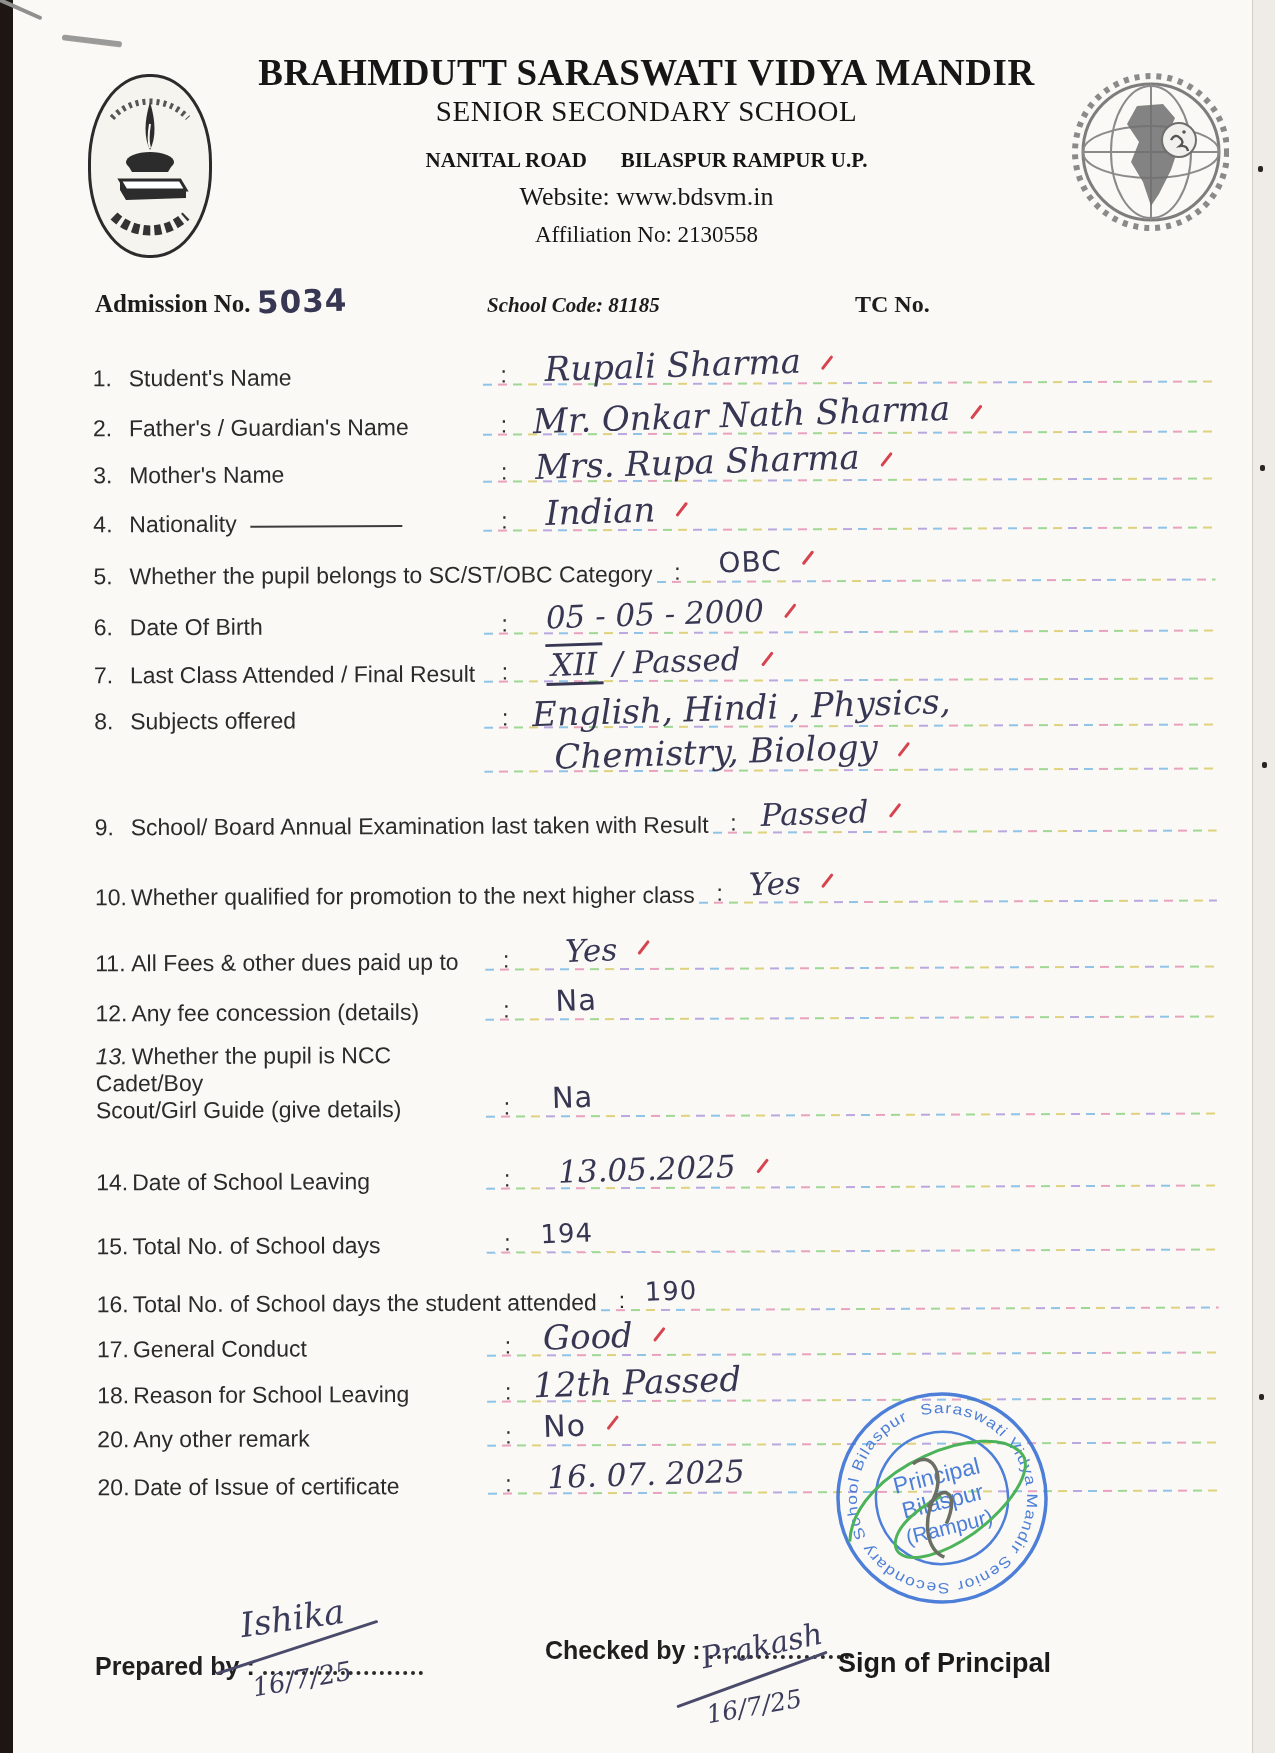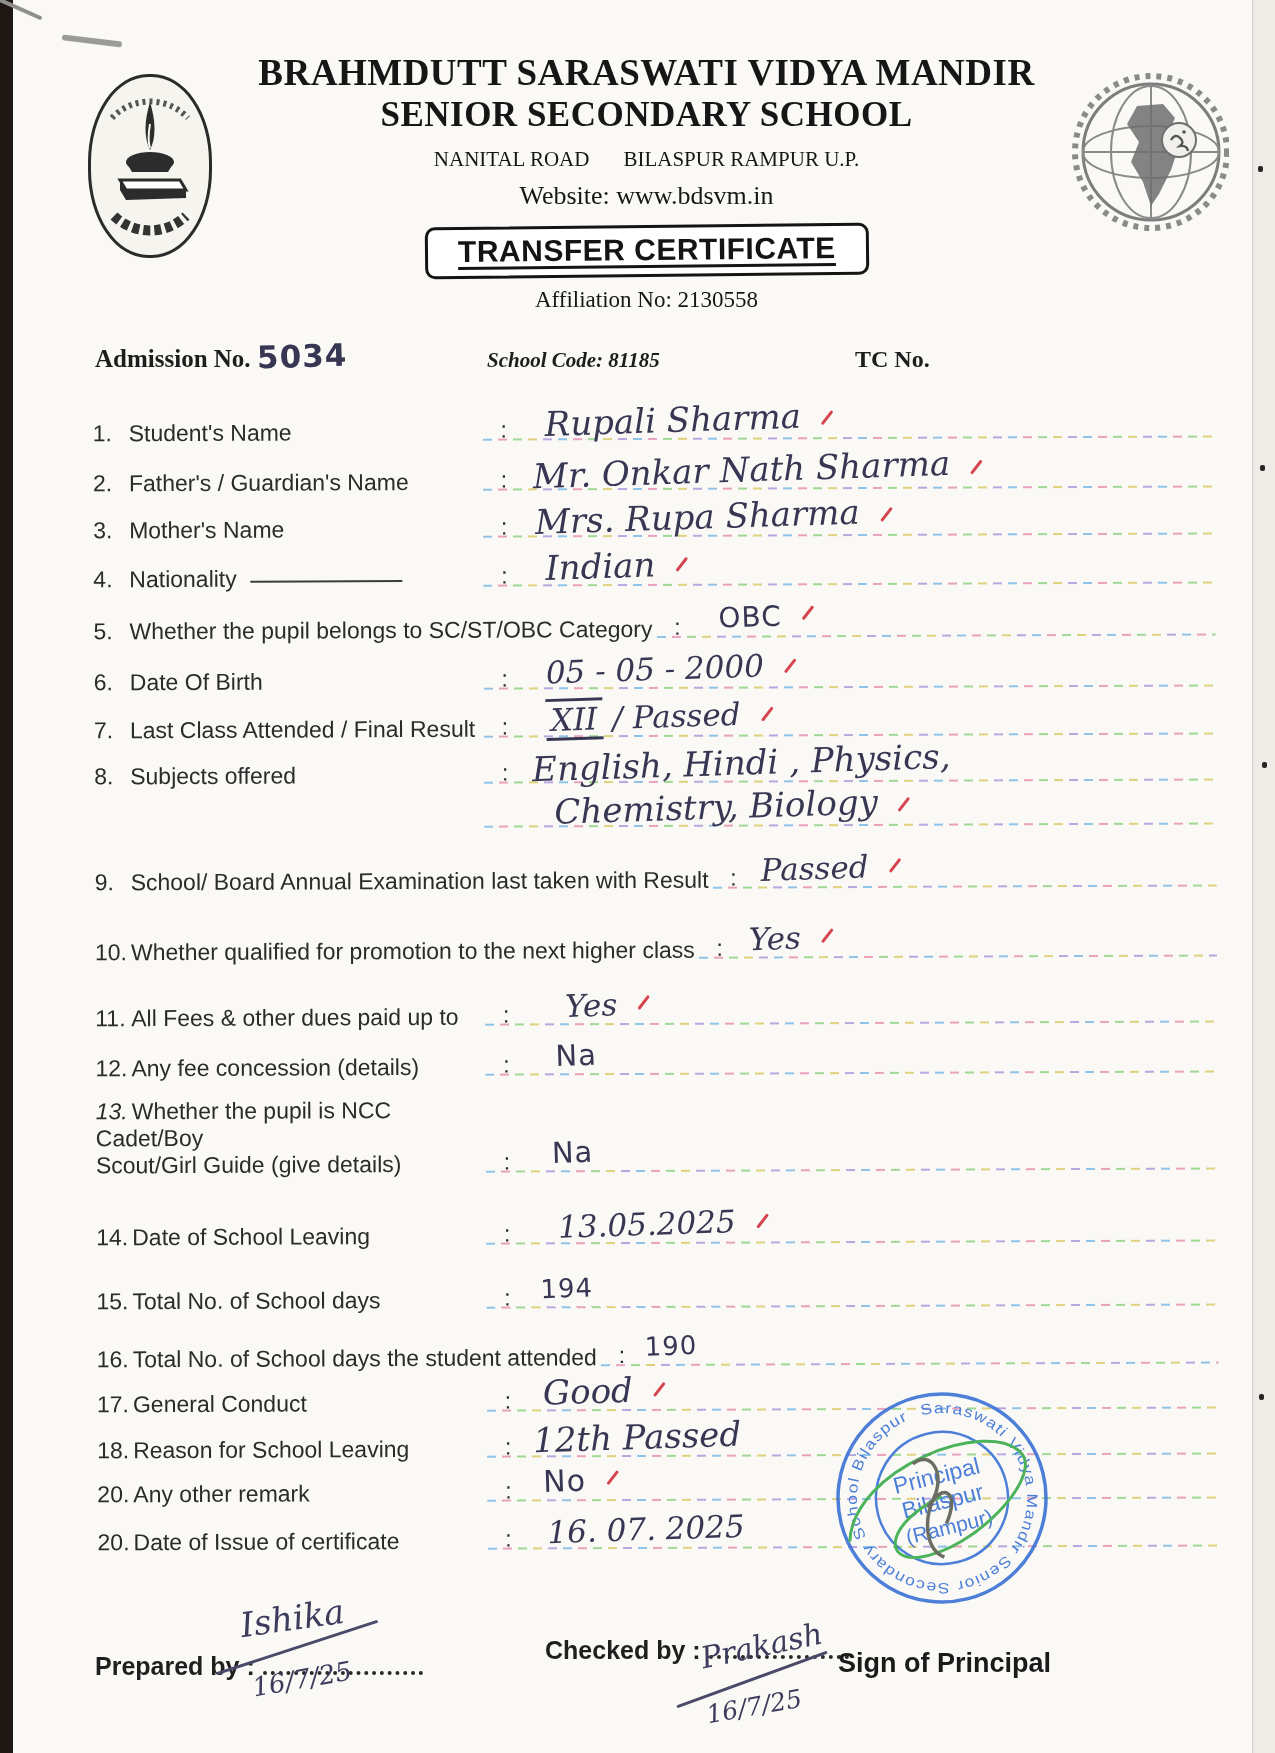--- a/index.html
+++ b/index.html
@@ -11,22 +11,22 @@
   .speck{position:absolute;width:5px;height:6px;background:#2a2422;border-radius:2px;}
   .staple{position:absolute;left:62px;top:38px;width:60px;height:5px;background:#9a9a98;border-radius:3px;transform:rotate(7deg);box-shadow:0 1px 0 rgba(0,0,0,.35);}
   .corner-mark{position:absolute;left:-8px;top:6px;width:52px;height:4px;background:#8f8f8d;transform:rotate(24deg);border-radius:2px;}
 
   
   .header{display:flex;padding:52px 40px 0 88px;}
   .logo-wrap{width:138px;}
   .logo-oval{width:118px;height:178px;border:3px solid #2b2b2b;border-radius:60px/88px;margin-top:22px;background:#f6f4ef;display:flex;align-items:center;justify-content:center;}
   .head-center{flex:1;text-align:center;color:#161616;}
   .school-name{font-family:"Liberation Serif",serif;font-weight:bold;font-size:37px;letter-spacing:.5px;line-height:1.16;}
-  .school-name2{font-family:"Liberation Serif",serif;font-weight:bold;font-size:35px;letter-spacing:.5px;}
-  .address{font-family:"Liberation Serif",serif;font-weight:normal;font-size:21px;margin-top:12px;}
+  .school-name2{font-family:"Liberation Serif",serif;font-weight:normal;font-size:29px;letter-spacing:.5px;}
+  .address{font-family:"Liberation Serif",serif;font-weight:bold;font-size:21px;margin-top:20px;}
   .address .gap{display:inline-block;width:34px;}
   .website{font-family:"Liberation Serif",serif;font-size:26px;margin-top:9px;}
   .tc-box{display:inline-block;margin-top:14px;border:3px solid #141414;border-radius:10px;padding:5px 30px 7px 30px;transform:rotate(-.6deg);background:#fff;}
   .tc-box span{font-size:30px;font-weight:bold;letter-spacing:.5px;color:#141414;text-decoration:underline;text-underline-offset:5px;text-decoration-thickness:3px;}
   .affil{font-family:"Liberation Serif",serif;font-size:23px;margin-top:10px;}
   .emblem-wrap{width:168px;padding-top:14px;}
 
   
   .adm-row{display:flex;align-items:baseline;padding:26px 40px 0 95px;font-family:"Liberation Serif",serif;font-weight:bold;color:#1d1d1d;}
   .adm-cell1{width:392px;font-size:25px;}
@@ -89,21 +89,20 @@
           <path d="M28 106 L88 106 L88 114 L28 116 Z" fill="#2c2c2c"></path>
           <path d="M16 132 A52 52 0 0 0 88 132" fill="none" stroke="#333" stroke-width="10" stroke-dasharray="7 4"></path>
         </svg>
       </div>
     </div>
     <div class="head-center">
       <div class="school-name">BRAHMDUTT SARASWATI VIDYA MANDIR</div>
       <div class="school-name2">SENIOR SECONDARY SCHOOL</div>
       <div class="address"><span>NANITAL ROAD</span><span class="gap"></span><span>BILASPUR RAMPUR U.P.</span></div>
       <div class="website"><span>Website:</span> <span>www.bdsvm.in</span></div>
-      <div><div class="tc-box"><span>TRANSFER CERTIFICATE</span></div></div>
       <div class="affil">Affiliation No:  2130558</div>
     </div>
     <div class="emblem-wrap">
       <svg width="162" height="168" viewBox="0 0 162 168">
         <circle cx="84" cy="86" r="68" fill="none" stroke="#7d7d7d" stroke-width="3"></circle>
         <circle cx="84" cy="86" r="76" fill="none" stroke="#8a8a8a" stroke-width="6" stroke-dasharray="5 6"></circle>
         <ellipse cx="84" cy="86" rx="68" ry="26" fill="none" stroke="#8a8a8a" stroke-width="2"></ellipse>
         <ellipse cx="84" cy="86" rx="40" ry="66" fill="none" stroke="#8a8a8a" stroke-width="2"></ellipse>
         <line x1="16" y1="86" x2="152" y2="86" stroke="#8a8a8a" stroke-width="2"></line>
         <line x1="84" y1="18" x2="84" y2="154" stroke="#8a8a8a" stroke-width="2"></line>

